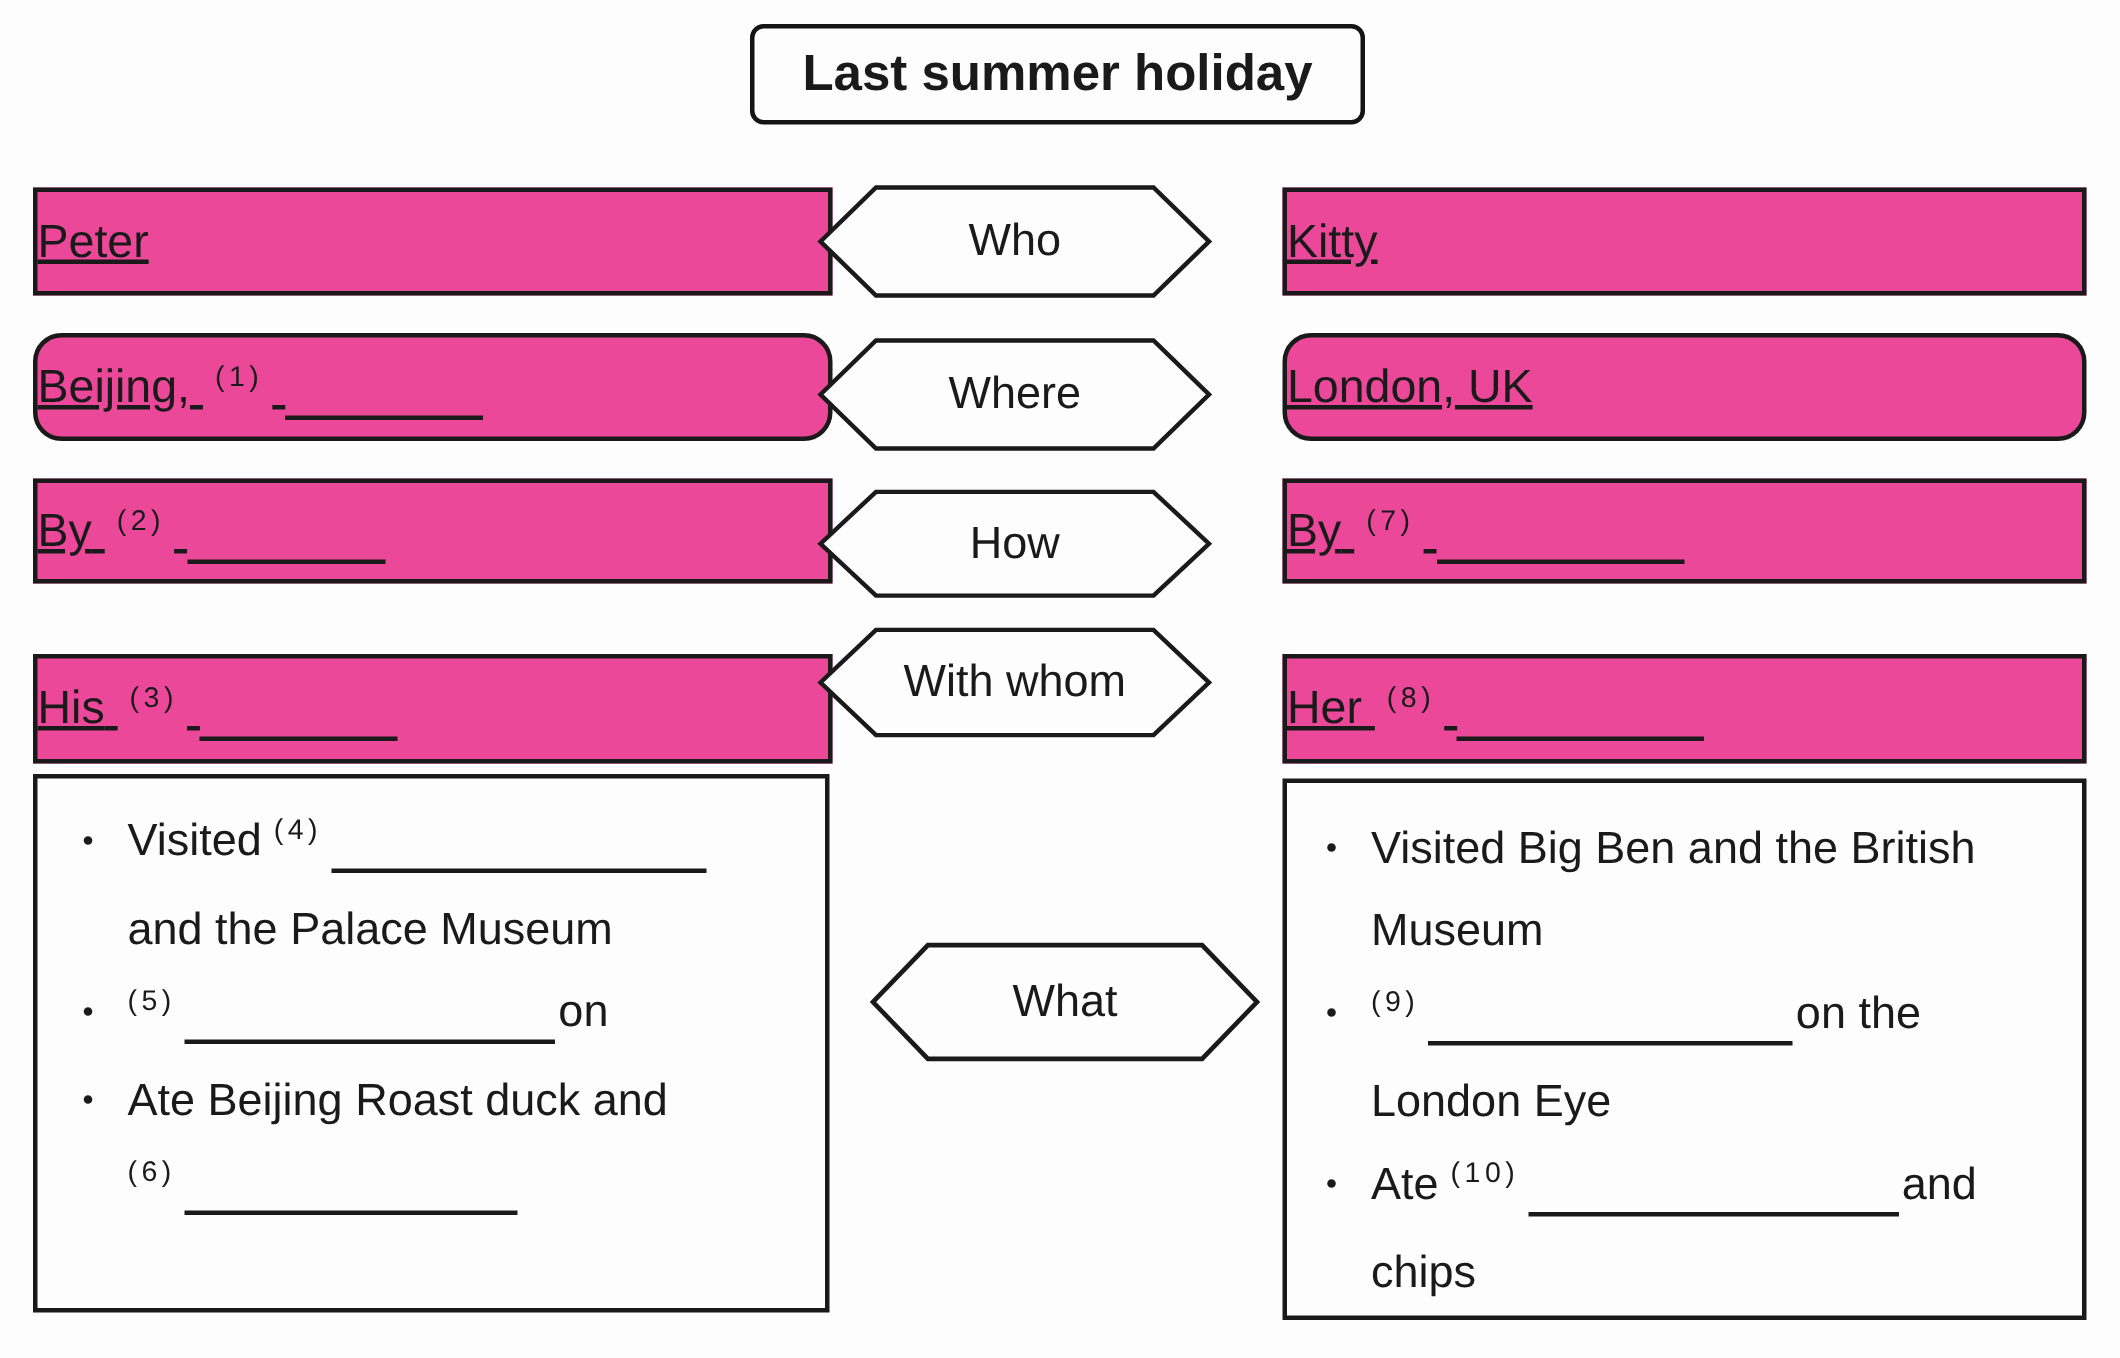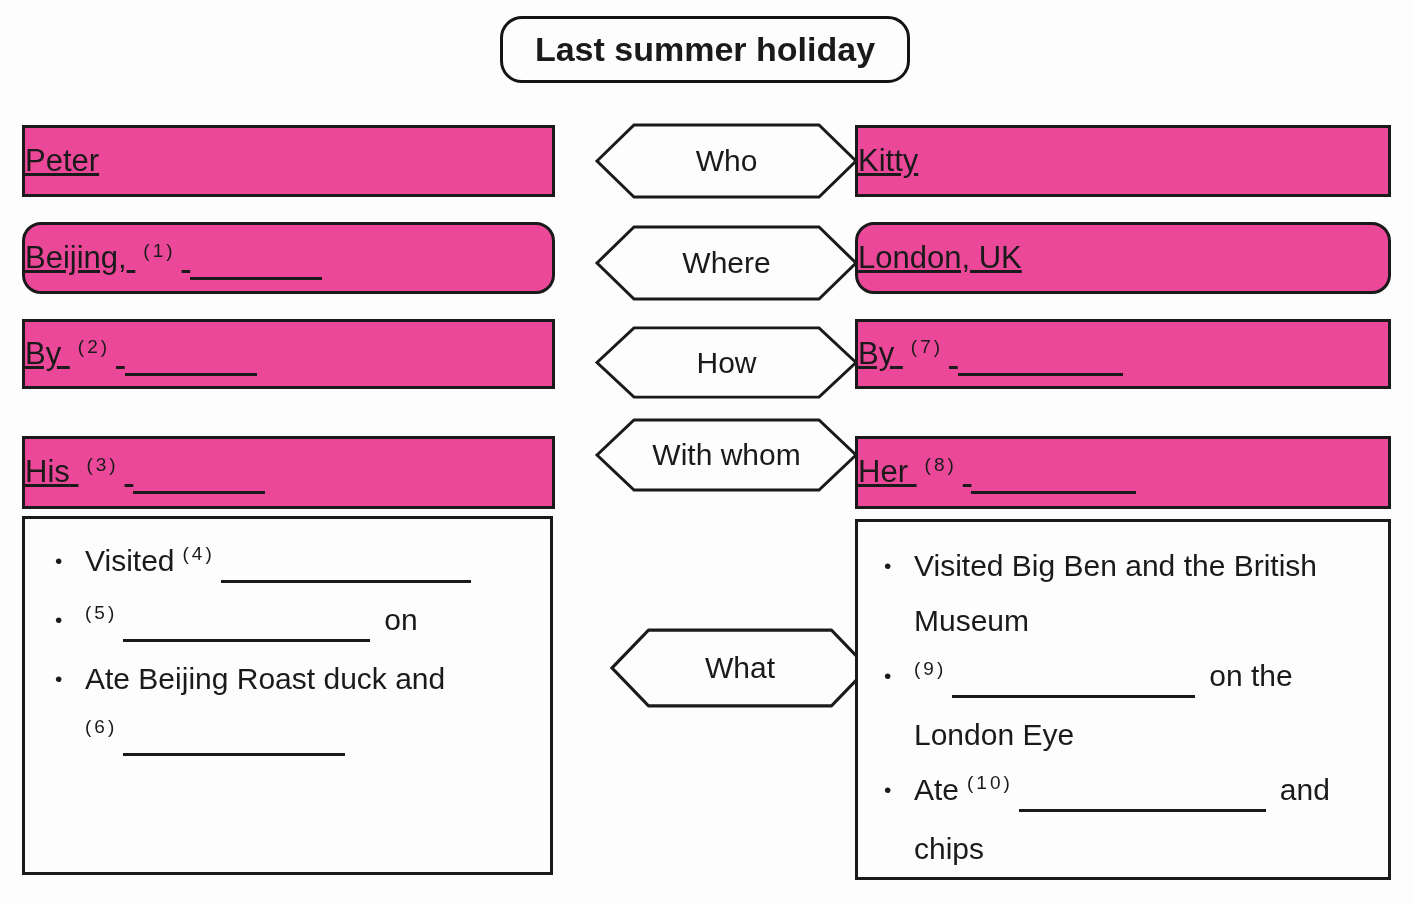--- a/index.html
+++ b/index.html
@@ -5,49 +5,49 @@
   html,body{margin:0;padding:0;}
   body{
     width:1413px;height:905px;position:relative;
     background:#fdfdfd;color:#1a1a1a;
     font-family:"Liberation Sans", sans-serif;
     overflow:hidden;
   }
   
   .title-box{
     position:absolute;left:500px;top:16px;width:410px;height:67px;
-    box-sizing:border-box;border:3px solid #141414;border-radius:22px;
+    box-sizing:border-box;border:3px solid #141414;border-radius:9px;
     text-align:center;line-height:61px;
     font-size:34px;font-weight:bold;background:#fdfdfd;
   }
   
   .rbox{
     position:absolute;box-sizing:border-box;border:3px solid #1a1a1a;
     background:#ec4899;text-align:left;font-size:31px;
     line-height:66px;white-space:nowrap;text-decoration:underline;
   }
   .col-l{left:22px;width:533px;}
   .col-r{left:855px;width:536px;}
   .r1{top:125px;height:72px;}
   .r2{top:222px;height:72px;border-radius:19px;}
   .r3{top:319px;height:70px;line-height:64px;}
   .r4{top:436px;height:73px;}
   
-  .hex{position:absolute;left:594px;width:265px;height:78px;}
+  .hex{position:absolute;left:544px;width:265px;height:78px;}
   .hex svg{position:absolute;left:0;top:0;width:100%;height:100%;display:block;}
   .hex-label{
     position:absolute;left:0;top:0;right:0;bottom:0;
     display:flex;align-items:center;justify-content:center;
     font-size:30px;white-space:nowrap;
   }
   .h1{top:122px;}
   .h2{top:224px;}
   .h3{top:325px;height:75px;}
   .h4{top:417px;height:76px;text-decoration:underline;}
-  .h5{top:627px;left:609px;width:262px;height:82px;}
+  .h5{top:627px;left:579px;width:262px;height:82px;}
   
   .bigbox{
     position:absolute;box-sizing:border-box;border:3px solid #1a1a1a;
     background:#fdfdfd;font-size:30px;line-height:55px;
   }
   .big-l{left:22px;top:516px;width:531px;height:359px;padding:14px 6px 0 30px;}
   .big-r{left:855px;top:519px;width:536px;height:361px;padding:16px 4px 0 26px;}
   .li{display:flex;align-items:flex-start;}
   .li .bullet{width:30px;flex:none;font-size:21px;line-height:55px;}
   .li .txt{flex:1;white-space:nowrap;}
@@ -60,21 +60,21 @@
   .blank{
     display:inline-block;border-bottom:3px solid #1a1a1a;
     height:30px;vertical-align:-12px;
   }
   .b132{width:132px;}
   .b165{width:165px;}
   .b250{width:250px;}
   .b247{width:247px;}
   .b243{width:243px;}
   .b222{width:222px;}
-  .gap-after{margin-left:14px;}
+  .gap-after{margin-left:2px;}
 </style>
 </head>
 <body>
 
 <div class="title-box">
   <span>Last summer holiday</span>
 </div>
 
 <div class="rbox col-l r1">
   <span>Peter</span>
@@ -136,20 +136,21 @@
   <span>Her</span>
   <span class="sup">(8)</span>
   <span class="blank b165"></span>
 </div>
 
 <div class="bigbox big-l">
   <div class="li">
     <span class="bullet">•</span>
     <div class="txt">
       <span>Visited</span><span class="sup">(4)</span><span class="blank b250"></span><br>
+      <span>and the Palace Museum</span>
     </div>
   </div>
   <div class="li">
     <span class="bullet">•</span>
     <div class="txt">
       <span class="sup" style="margin-left:0;">(5)</span><span class="blank b247"></span><span class="gap-after">on</span><br>
     </div>
   </div>
   <div class="li">
     <span class="bullet">•</span>

